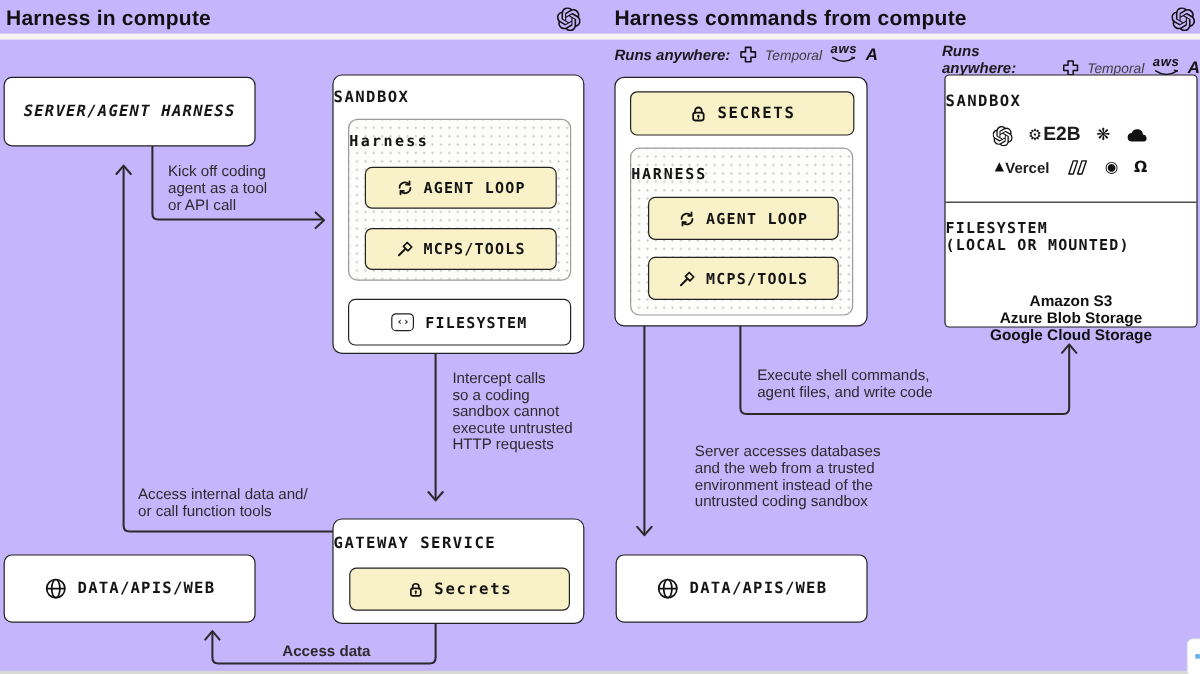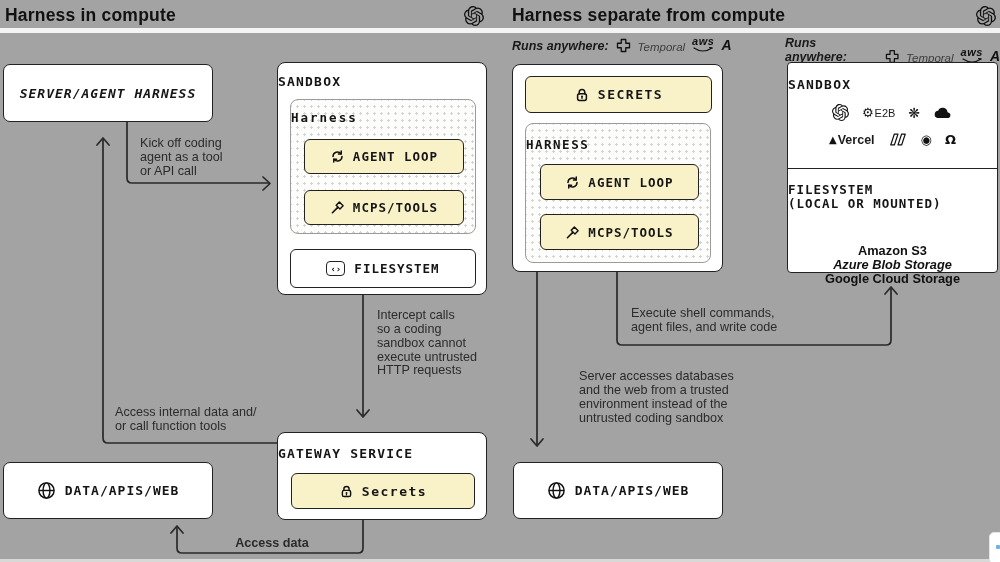--- a/index.html
+++ b/index.html
@@ -1,19 +1,19 @@
 <!DOCTYPE html>
 <html><head>
 <meta charset="utf-8">
 <style>
   * { margin:0; padding:0; box-sizing:border-box; }
   html,body { background:#ffffff; }
   #stage {
     position:relative; width:1000px; height:562px; overflow:hidden;
-    background:#a3a3a3; font-family:"Liberation Sans", sans-serif; color:#1c1c1c;
+    background:#c4b5fd; font-family:"Liberation Sans", sans-serif; color:#1c1c1c;
   }
   .abs { position:absolute; }
   .title { font-size:17.5px; font-weight:bold; letter-spacing:.2px; color:#111; }
   .mono  { font-family:"DejaVu Sans Mono", monospace; font-weight:bold; color:#151515; }
   .box   { border:1.6px solid #222; border-radius:7px; background:#fff; }
   .center-row { display:flex; align-items:center; justify-content:center; gap:9px; }
   .pill  { background:#f9f1c8; border:1.6px solid #222; border-radius:6px;
            display:flex; align-items:center; justify-content:center; gap:8px; }
   .pill .mono { font-size:12.5px; letter-spacing:1px; }
   .dotted { border:1.4px solid #9b9b9b; border-radius:8px; background:#fdfdfc;
@@ -171,21 +171,21 @@
     <div>sandbox cannot</div>
     <div>execute untrusted</div>
     <div>HTTP requests</div>
   </div>
   <div class="abs ann" style="left:115px; top:406px;">
     <div>Access internal data and/</div>
     <div>or call function tools</div>
   </div>
   <div class="abs ann" style="left:222px; top:537px; width:100px; text-align:center;font-weight:bold;">Access data</div>
 
-  <div class="abs title" style="left:512px; top:5px;">Harness separate from compute</div>
+  <div class="abs title" style="left:512px; top:5px;">Harness commands from compute</div>
   <svg class="abs" width="20" height="20" style="left:976px; top:6px;">
       <use href="#openai-mark"></use>
     </svg>
 
   <div class="abs runs" style="left:512px; top:36px;">
     <span class="lead">Runs anywhere:</span>
     <svg width="15" height="15">
         <use href="#temporal-mark"></use>
       </svg>
     <span class="temporal-word">Temporal</span>
@@ -238,21 +238,21 @@
   </div>
 
   <div class="abs box" style="left:787px; top:62px; width:211px; height:211px; border-radius:4px;">
     <div class="abs mono boxhdr" style="top:14px;">SANDBOX</div>
     <div class="abs center-row" style="top:41px; width:100%; gap:13px;">
       <svg width="17" height="17">
           <use href="#openai-mark"></use>
         </svg>
       <span style="display:inline-flex; align-items:center; gap:1px;">
         <span class="glyph" style="font-size:13px;">⚙</span>
-        <span style="font-size:11px; font-weight:normal;">E2B</span>
+        <span style="font-size:16px; font-weight:bold;">E2B</span>
       </span>
       <span class="glyph" style="font-size:14px;">❋</span>
       <svg width="20" height="12">
           <use href="#cloud-mark"></use>
         </svg>
     </div>
     <div class="abs center-row" style="top:69px; width:100%; gap:13px;">
       <span style="display:inline-flex; align-items:center; gap:1px;">
         <span class="glyph" style="font-size:10px;">▲</span>
         <span style="font-size:12.5px; font-weight:bold;">Vercel</span>
@@ -260,21 +260,21 @@
       <svg width="20" height="13">
           <use href="#slashes-mark"></use>
         </svg>
       <span class="glyph" style="font-size:13px;">◉</span>
       <span class="glyph" style="font-size:13px; font-weight:bold;">Ω</span>
     </div>
     <div class="abs" style="left:0; top:105px; width:100%; height:0; border-top:1.6px solid #222;"></div>
     <div class="abs mono boxhdr" style="top:119px; font-size:12.5px; letter-spacing:1px;">FILESYSTEM</div>
     <div class="abs mono boxhdr" style="top:133px; font-size:12.5px; letter-spacing:1px;">(LOCAL OR MOUNTED)</div>
     <div class="abs storage" style="top:153px; width:100%;">Amazon S3</div>
-    <div class="abs storage" style="top:167px; width:100%;font-style:italic;">Azure Blob Storage</div>
+    <div class="abs storage" style="top:167px; width:100%;">Azure Blob Storage</div>
     <div class="abs storage" style="top:181px; width:100%;">Google Cloud Storage</div>
   </div>
 
   <div class="abs box center-row" style="left:513px; top:462px; width:210px; height:57px;">
     <svg width="19" height="19">
         <use href="#globe-mark"></use>
       </svg>
     <span class="mono" style="font-size:13px; letter-spacing:1px;">DATA/APIS/WEB</span>
   </div>
 

